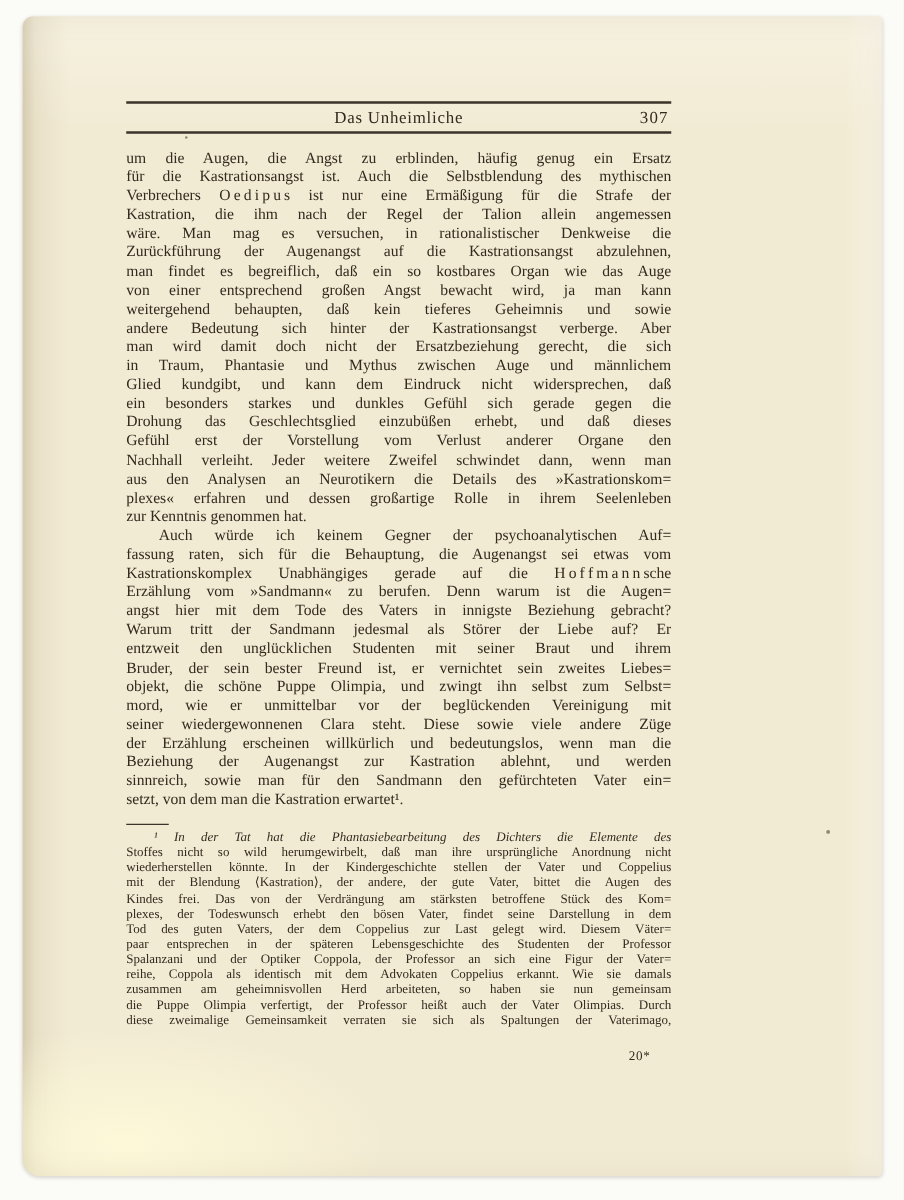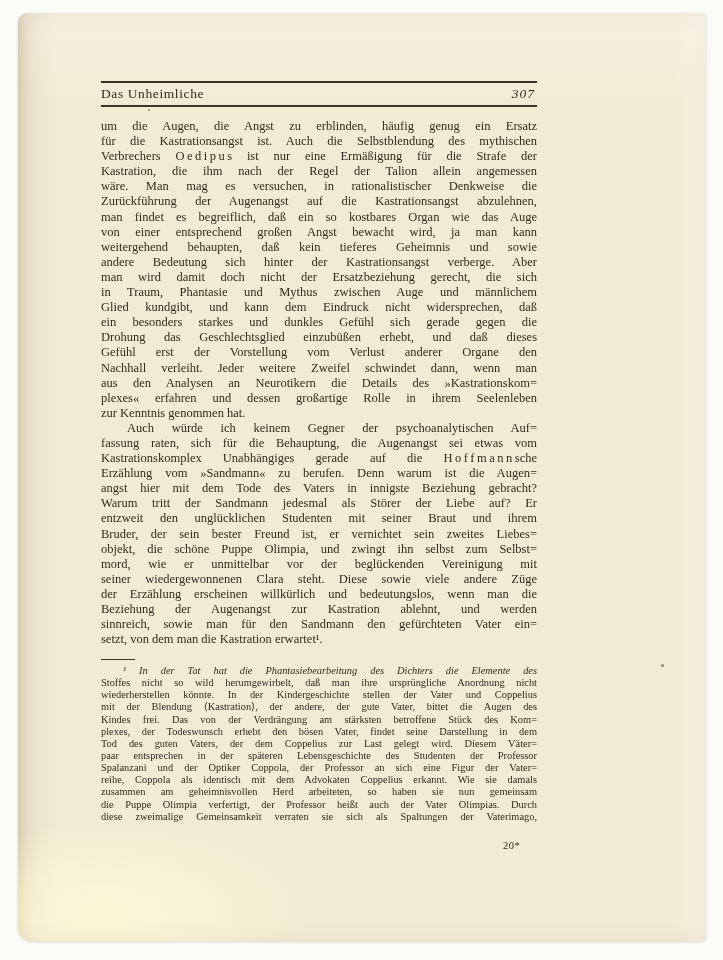--- a/index.html
+++ b/index.html
@@ -33,31 +33,31 @@
   .running-header {
     position: absolute;
     left: 101px;
     top: 81px;
     width: 436px;
     height: 22px;
     border-top: 2px solid #3c332a;
     border-bottom: 2px solid #3c332a;
     display: flex;
     align-items: center;
+    justify-content: center;
     font-size: 13.5px;
     letter-spacing: 0.6px;
   }
   .page-number {
     position: absolute;
     right: 2px;
     top: 0;
     height: 22px;
     line-height: 22px;
     letter-spacing: 1px;
-    font-style: italic;
   }
   .body-text {
     position: absolute;
     left: 101px;
     top: 119px;
     width: 436px;
     font-size: 12.5px;
     line-height: 15.1px;
   }
   .tline {

